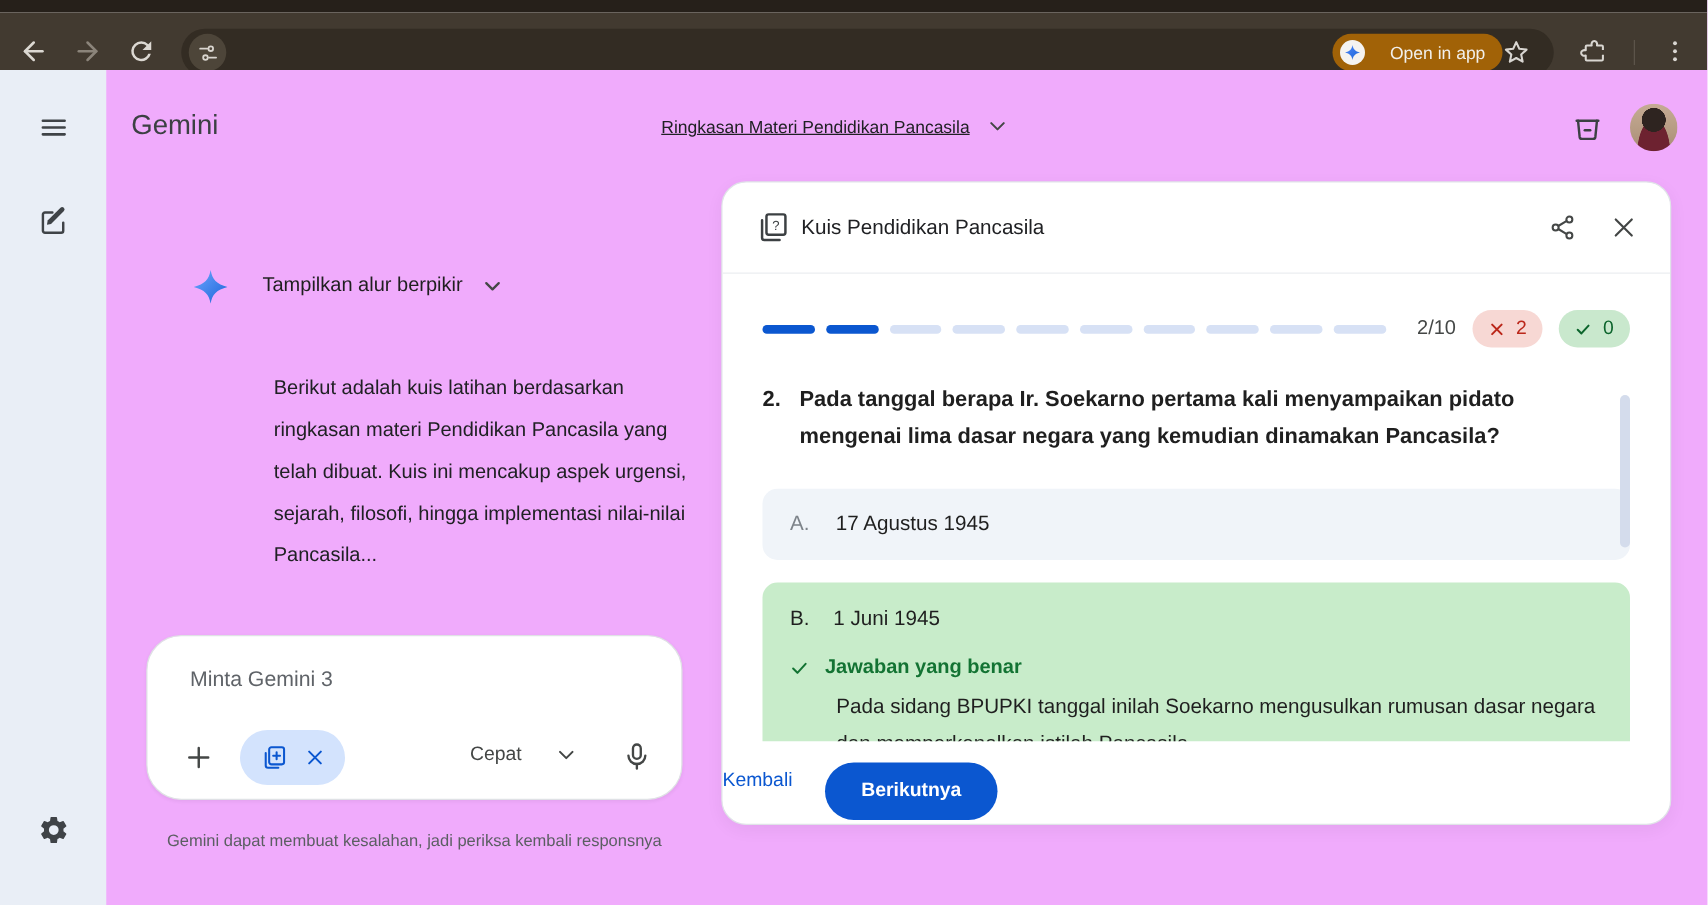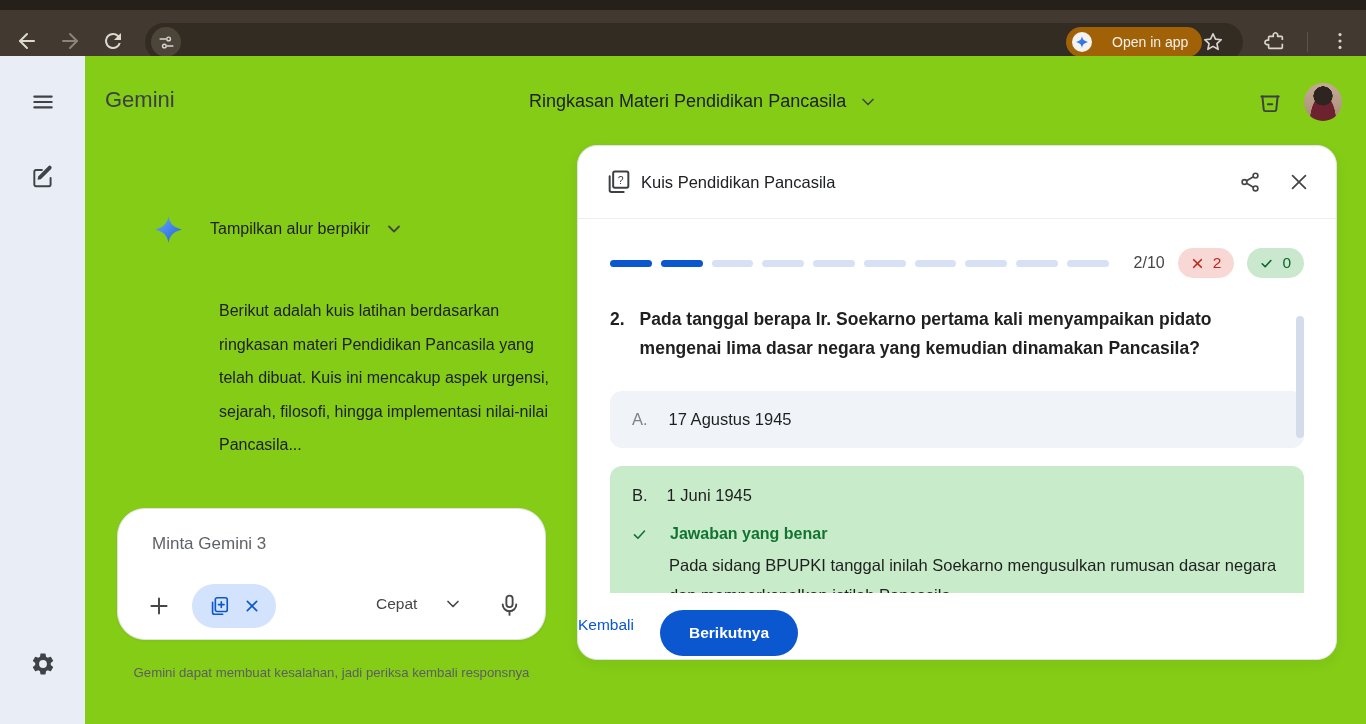--- a/index.html
+++ b/index.html
@@ -25,31 +25,31 @@
   .open-in-app span { color:#f2f0ec; font-size:14px; }
   .star-icon { position:absolute; left:1057px; top:8px; width:22px; height:22px; color:#d9d6d1; }
   .star-icon svg { width:22px; height:22px; }
   .ext-icon { position:absolute; left:1264px; top:20px; width:22px; height:22px; color:#d9d6d1; }
   .ext-icon svg { width:22px; height:22px; }
   .tb-divider { position:absolute; left:1307px; top:22px; width:1px; height:20px; background:#5c544a; }
   .kebab-icon { position:absolute; left:1329px; top:20px; width:22px; height:22px; color:#d9d6d1; }
   .kebab-icon svg { width:22px; height:22px; }
 
   
-  .app { position:absolute; left:0; top:56px; width:1366px; height:668px; background:#84cc16; }
+  .app { position:absolute; left:0; top:56px; width:1366px; height:668px; background:#f0abfc; }
   .sidebar { position:absolute; left:0; top:0; width:85px; height:668px; background:#e9eef6; }
   .sb-icon { position:absolute; left:30px; width:26px; height:26px; color:#3f4347; cursor:pointer; }
   .sb-icon svg { width:26px; height:26px; display:block; }
   .sb-menu { top:33px; }
   .sb-new { top:108px; }
   .sb-gear { top:595px; }
 
   .app-name { position:absolute; left:105px; top:31px; font-size:22px; font-weight:500; color:#3c4043; }
   .convo-title { position:absolute; left:529px; top:35px; display:flex; align-items:center; gap:12px; cursor:pointer; }
-  .convo-title .t { font-size:18px; color:#202124; }
+  .convo-title .t { font-size:14px; color:#202124;text-decoration:underline; }
   .chev { color:#444746; }
   .chev svg { width:20px; height:20px; display:block; }
   .upgrade-btn { position:absolute; left:953px; top:28px; width:269px; height:38px; border-radius:10px; background:#dfe4ec; display:flex; align-items:center; justify-content:center; gap:10px; cursor:pointer; }
   .upgrade-btn span { font-size:15px; font-weight:500; color:#1f1f1f; }
   .upgrade-btn svg { width:18px; height:18px; }
   .basket-icon { position:absolute; left:1257px; top:33px; width:26px; height:26px; color:#3c4043; cursor:pointer; }
   .basket-icon svg { width:26px; height:26px; }
   .avatar { position:absolute; left:1304px; top:27px; width:38px; height:38px; border-radius:50%; cursor:pointer; overflow:hidden;
     background:
       radial-gradient(circle at 50% 34%, #2e2420 0 30%, transparent 31%),
@@ -106,21 +106,21 @@
   .scroll-thumb { position:absolute; left:718px; top:170px; width:8px; height:122px; border-radius:4px; background:#d4dcec; cursor:pointer; }
 
   .option { border-radius:12px; margin-top:0; cursor:pointer; }
   .opt-a { height:57px; background:#f0f4f9; margin-top:28px; display:flex; align-items:center; padding:0 22px; gap:21px; }
   .opt-a .letter { font-size:16.5px; color:#7d838a; }
   .opt-a .otext { font-size:16.5px; color:#1f1f1f; }
   .opt-b { background:#c8ecca; margin-top:18px; padding:20px 22px 24px; }
   .opt-b .orow { display:flex; align-items:center; gap:19px; }
   .opt-b .letter { font-size:16.5px; color:#1f1f1f; }
   .opt-b .otext { font-size:16.5px; color:#1f1f1f; }
-  .verdict { display:flex; align-items:center; gap:23px; margin-top:20px; }
+  .verdict { display:flex; align-items:center; gap:13px; margin-top:20px; }
   .verdict svg { width:15px; height:15px; color:#137333; }
   .verdict .t { font-size:16px; font-weight:700; color:#137333; }
   .explanation { margin-left:37px; margin-top:7px; width:615px; font-size:16.5px; line-height:30px; color:#1f1f1f; }
 
   .quiz-footer { position:absolute; left:0; bottom:0; width:100%; height:68px; display:flex; align-items:center; gap:26px; padding-right:32px; }
   .back-btn { font-size:15.5px; font-weight:500; color:#0b57d0; cursor:pointer; }
   .next-btn { height:46px; padding:0 29px; border-radius:23px; background:#0b57d0; color:#fff; font-size:15.5px; font-weight:700; display:flex; align-items:center; cursor:pointer; border:none;margin-top:16px; }
 </style>
 </head>
 <body>

